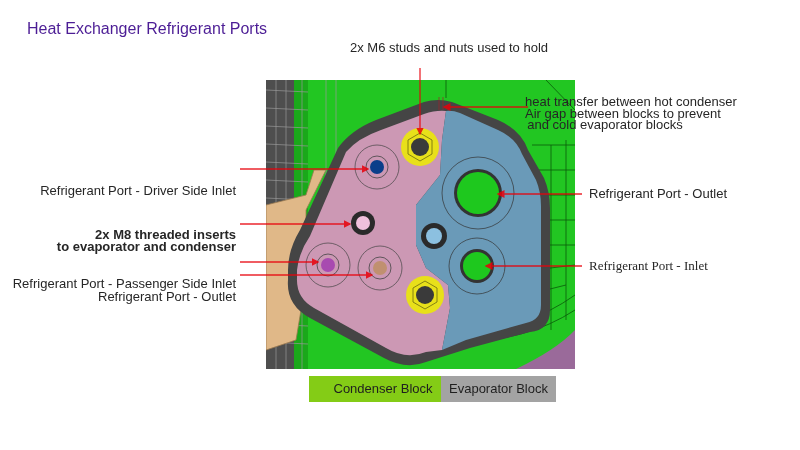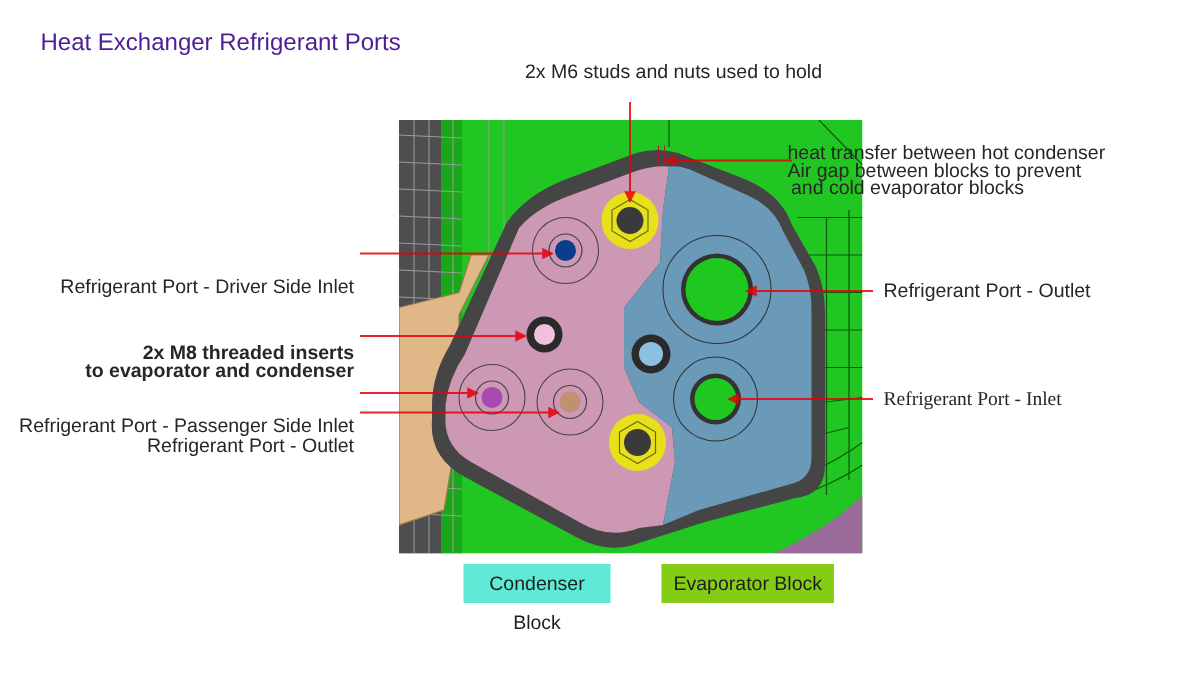--- a/index.html
+++ b/index.html
@@ -152,14 +152,14 @@
 <div class="callout right-align" style="right:564px; top:163px;">Refrigerant Port -  Driver Side Inlet</div>
 <div class="callout right-align" style="right:564px; top:207px;font-weight:bold;">
   <div>2x M8 threaded inserts</div>
   <div>to evaporator and condenser</div>
 </div>
 <div class="callout right-align" style="right:564px; top:256px;">Refrigerant Port -  Passenger Side Inlet</div>
 <div class="callout right-align" style="right:564px; top:269px;">Refrigerant Port -  Outlet</div>
 <div class="callout" style="left:589px; top:188px;">Refrigerant Port -  Outlet</div>
 <div class="callout" style="left:589px; top:260px;font-family:Liberation Serif, serif;">Refrigerant Port -  Inlet</div>
 
-<div class="legend-box" style="left:309px; width:98px; background:#5eead4;">Condenser Block</div>
-<div class="legend-box" style="left:441px; width:115px; background:#84cc16;">Evaporator Block</div>
+<div class="legend-box" style="left:309px; width:116px; background:#84cc16;padding-left:16px;">Condenser Block</div>
+<div class="legend-box" style="left:441px; width:115px; background:#a3a3a3;">Evaporator Block</div>
 
 </body></html>

